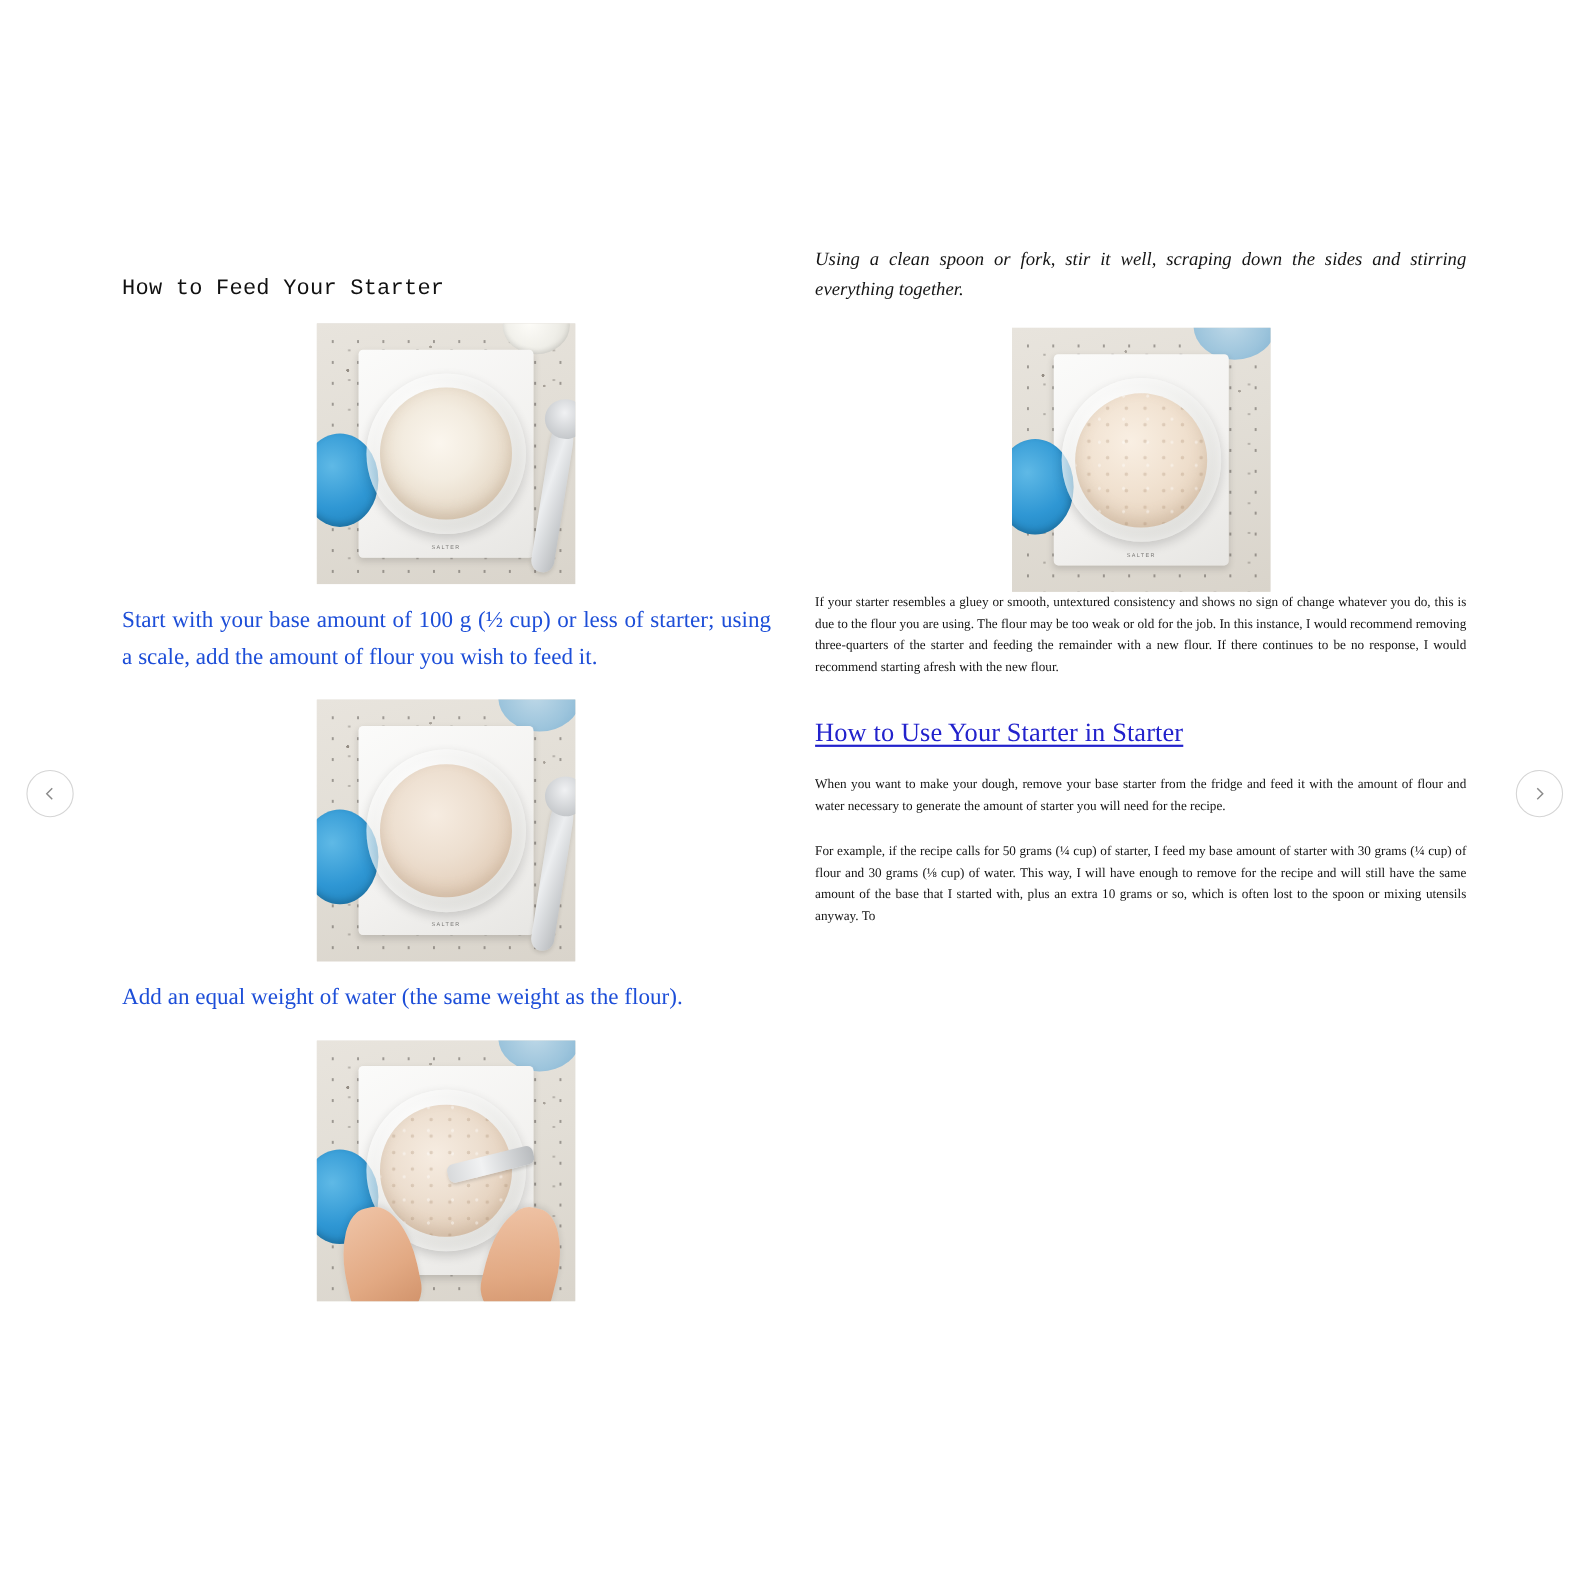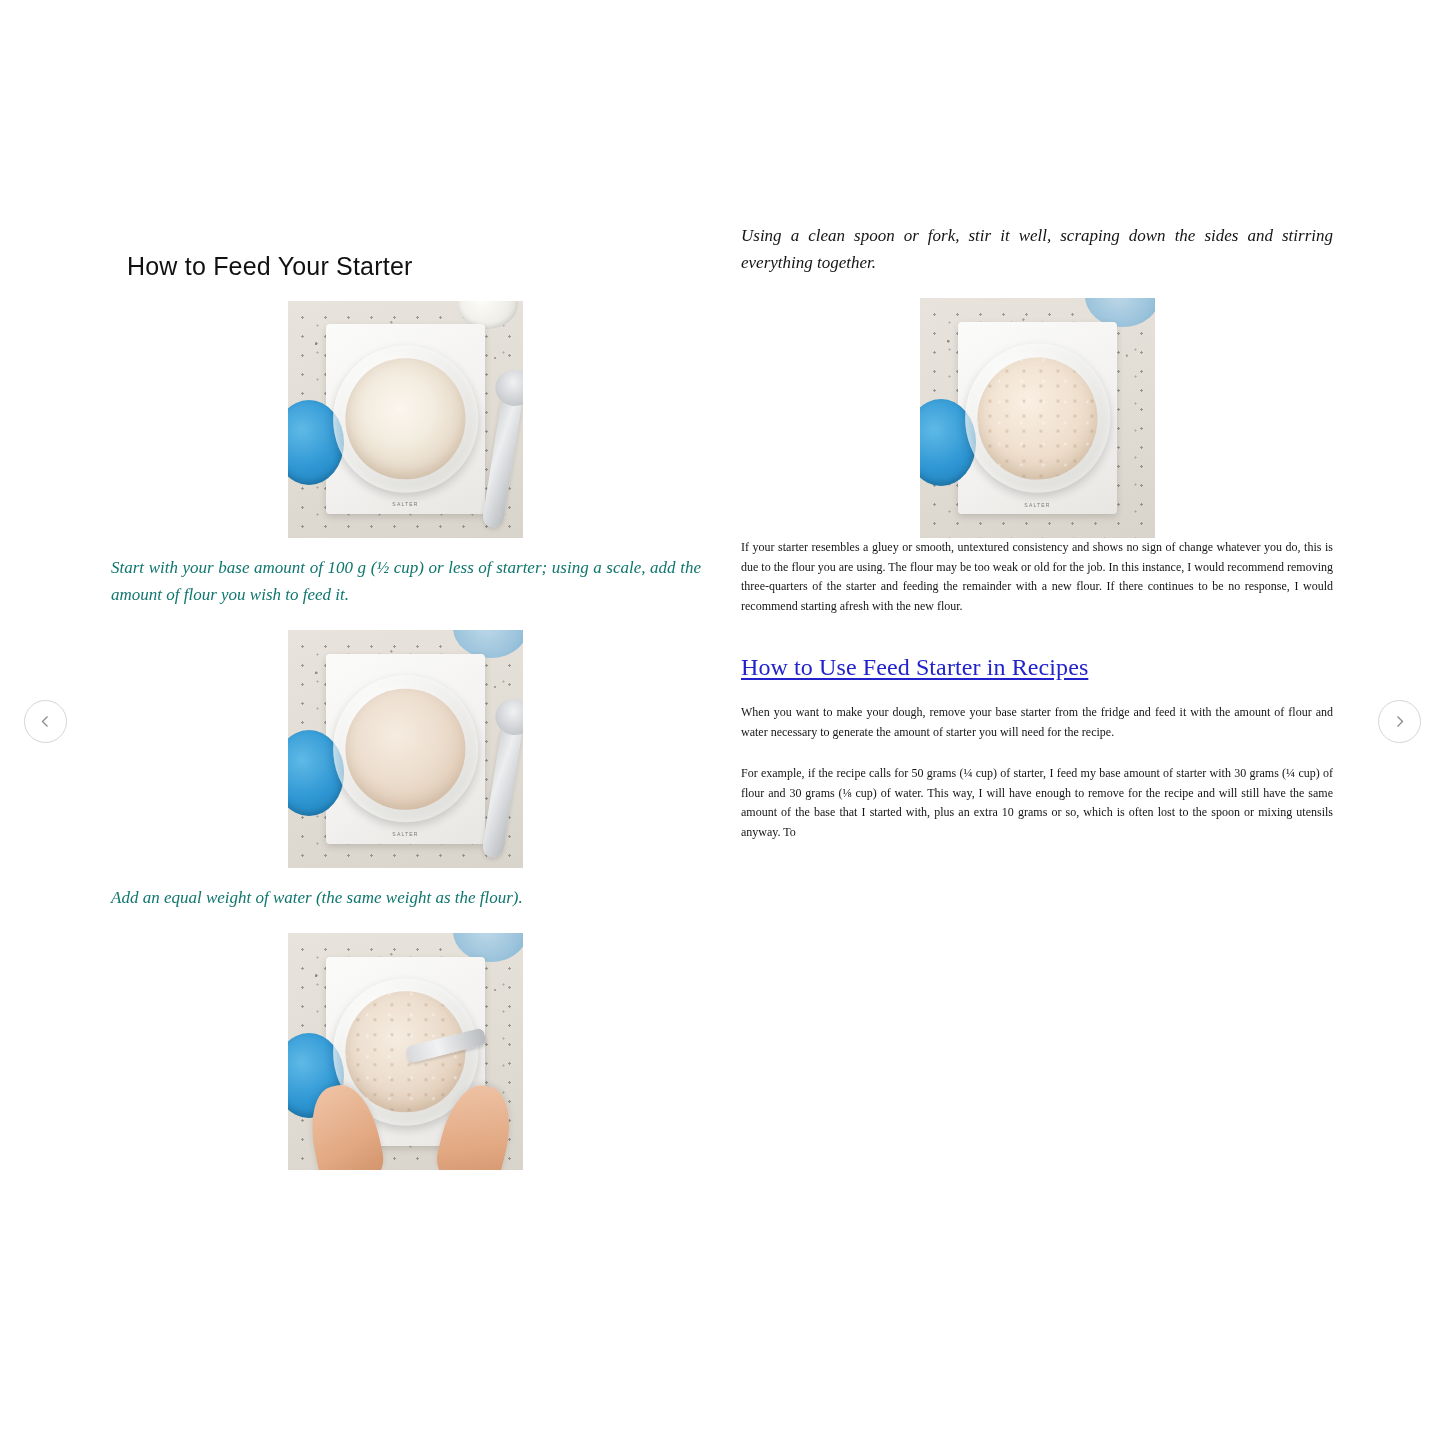--- a/index.html
+++ b/index.html
@@ -38,25 +38,25 @@
     padding: 250px 0 0 111px;
   }
   .page-right {
     width: 723px;
     padding: 222px 76px 0 19px;
   }
   .col-inner-left { width: 590px; }
   .col-inner-right { width: 592px; }
 
   h1.chapter-title {
-    font-family: Liberation Sans, sans-serif;
-    font-size: 25px;
+    font-family: Liberation Mono, monospace;
+    font-size: 20px;
     font-weight: 400;
     line-height: 1.3;
-    margin: 0 0 18px 16px;
+    margin: 0 0 18px 0;
     color: #111111;
     letter-spacing: 0.2px;
   }
   h2.section-heading {
     font-family: "Liberation Serif", serif;
     font-size: 24px;
     font-weight: 400;
     line-height: 1.3;
     margin: 36px 0 20px 0;
     color: #2222cc;
@@ -65,26 +65,25 @@
     letter-spacing: 0.1px;
   }
   p.body-text {
     font-size: 12px;
     line-height: 1.62;
     margin: 0 0 22px 0;
     text-align: justify;
     color: #141414;
   }
   p.caption {
-    font-size: 17px;
+    font-size: 21px;
     line-height: 1.6;
-    font-style: italic;
     margin: 16px 0 22px 0;
     text-align: left;
-    color: #0f766e;
+    color: #1d4ed8;
   }
   p.caption.justified {
     text-align: justify;
   }
   p.lead-caption {
     font-size: 17px;
     line-height: 1.6;
     font-style: italic;
     margin: 0 0 22px 0;
     text-align: justify;
@@ -368,21 +367,21 @@
           <div class="blue-lid"></div>
           <div class="bowl">
             <div class="contents risen">
               <div class="bubbles"></div>
             </div>
           </div>
         </div>
 
         <p class="body-text">If your starter resembles a gluey or smooth, untextured consistency and shows no sign of change whatever you do, this is due to the flour you are using. The flour may be too weak or old for the job. In this instance, I would recommend removing three-quarters of the starter and feeding the remainder with a new flour. If there continues to be no response, I would recommend starting afresh with the new flour.</p>
 
-        <h2 class="section-heading">How to Use Feed Starter in Recipes</h2>
+        <h2 class="section-heading">How to Use Your Starter in Starter</h2>
 
         <p class="body-text">When you want to make your dough, remove your base starter from the fridge and feed it with the amount of flour and water necessary to generate the amount of starter you will need for the recipe.</p>
         <p class="body-text">For example, if the recipe calls for 50 grams (¼ cup) of starter, I feed my base amount of starter with 30 grams (¼ cup) of flour and 30 grams (⅛ cup) of water. This way, I will have enough to remove for the recipe and will still have the same amount of the base that I started with, plus an extra 10 grams or so, which is often lost to the spoon or mixing utensils anyway. To</p>
 
       </div>
     </div>
 
   </div>
 
   <div class="nav-arrow nav-prev">

